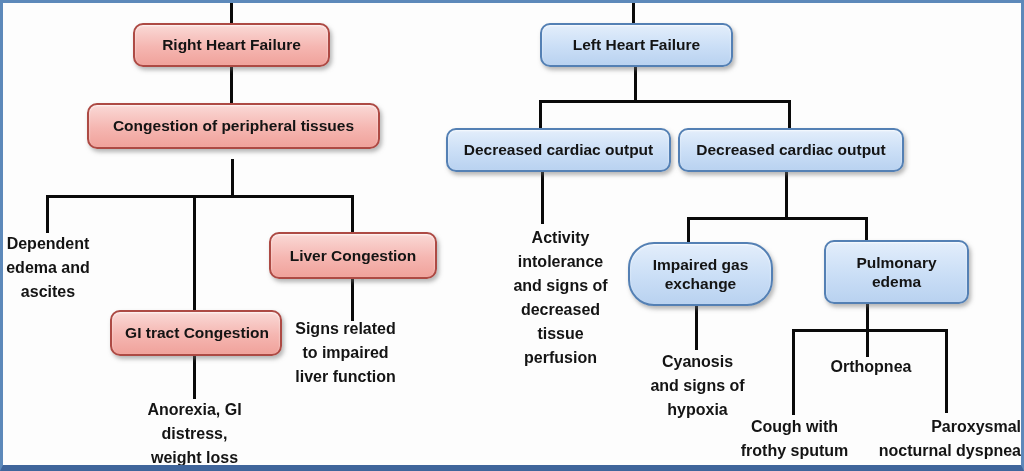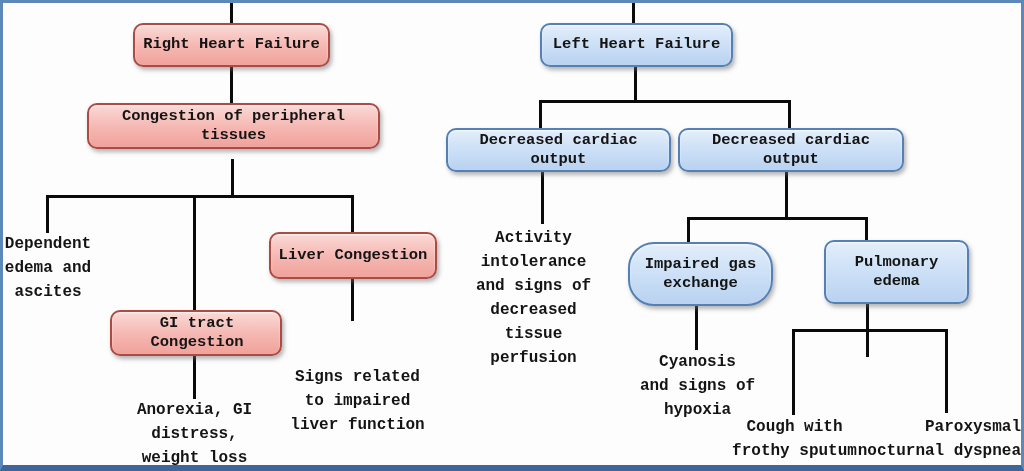--- a/index.html
+++ b/index.html
@@ -1,21 +1,21 @@
 <!DOCTYPE html>
 <html style="--frame: #5d89ba; --frame-bottom: #3f659b; --line: #0a0a0a; --pink-fill-top: #fad9d6; --pink-fill-bottom: #f0a29b; --pink-border: #ad4a44; --blue-fill-top: #e3eefb; --blue-fill-bottom: #b9d2f0; --blue-border: #5480b4;"><head>
 <meta charset="utf-8">
 <style>
   html,body{margin:0;padding:0;background:#fff;}
   .canvas{
     position:relative;
     width:1024px;height:471px;
     background:#fdfdfd;
     overflow:hidden;
-    font-family:Liberation Mono, monospace;
+    font-family:Liberation Sans, sans-serif;
   }
   .frame{
     position:absolute;inset:0;
     border:3px solid var(--frame, #5d89ba);
     border-bottom:6px solid var(--frame-bottom, #3f659b);
     pointer-events:none;
     z-index:30;
     box-sizing:border-box;
   }
   .line{position:absolute;background:var(--line,#0a0a0a);z-index:1;}
@@ -95,34 +95,35 @@
   <div class="node blue" style="left:446px;top:128px;width:225px;height:44px;">Decreased cardiac output</div>
   <div class="node blue" style="left:678px;top:128px;width:226px;height:44px;">Decreased cardiac output</div>
   <div class="node blue" style="left:628px;top:242px;width:145px;height:64px;border-radius:26px;">Impaired gas
 exchange</div>
   <div class="node blue" style="left:794px;top:240px;width:145px;height:64px;margin-left:30px;">Pulmonary
 edema</div>
 
   <div class="txt" style="left:-2px;top:232px;width:100px;">Dependent
 edema and
 ascites</div>
-  <div class="txt" style="left:280px;top:317px;width:155px;margin-top:48px;">Signs related
+  <div class="txt" style="left:268px;top:317px;width:155px;">Signs related
 to impaired
 liver function</div>
   <div class="txt" style="left:112px;top:398px;width:165px;">Anorexia, GI
 distress,
 weight loss</div>
-  <div class="txt" style="left:471px;top:226px;width:125px;">Activity
+  <div class="txt" style="left:498px;top:226px;width:125px;">Activity
 intolerance
 and signs of
 decreased
 tissue
 perfusion</div>
   <div class="txt" style="left:630px;top:350px;width:135px;">Cyanosis
 and signs of
 hypoxia</div>
+  <div class="txt" style="left:806px;top:355px;width:130px;">Orthopnea</div>
   <div class="txt" style="left:722px;top:415px;width:145px;">Cough with
 frothy sputum</div>
   <div class="txt" style="left:855px;top:415px;width:166px;text-align:right;">Paroxysmal
 nocturnal dyspnea</div>
 
   <div class="frame"></div>
 </div>
 
 </body></html>

